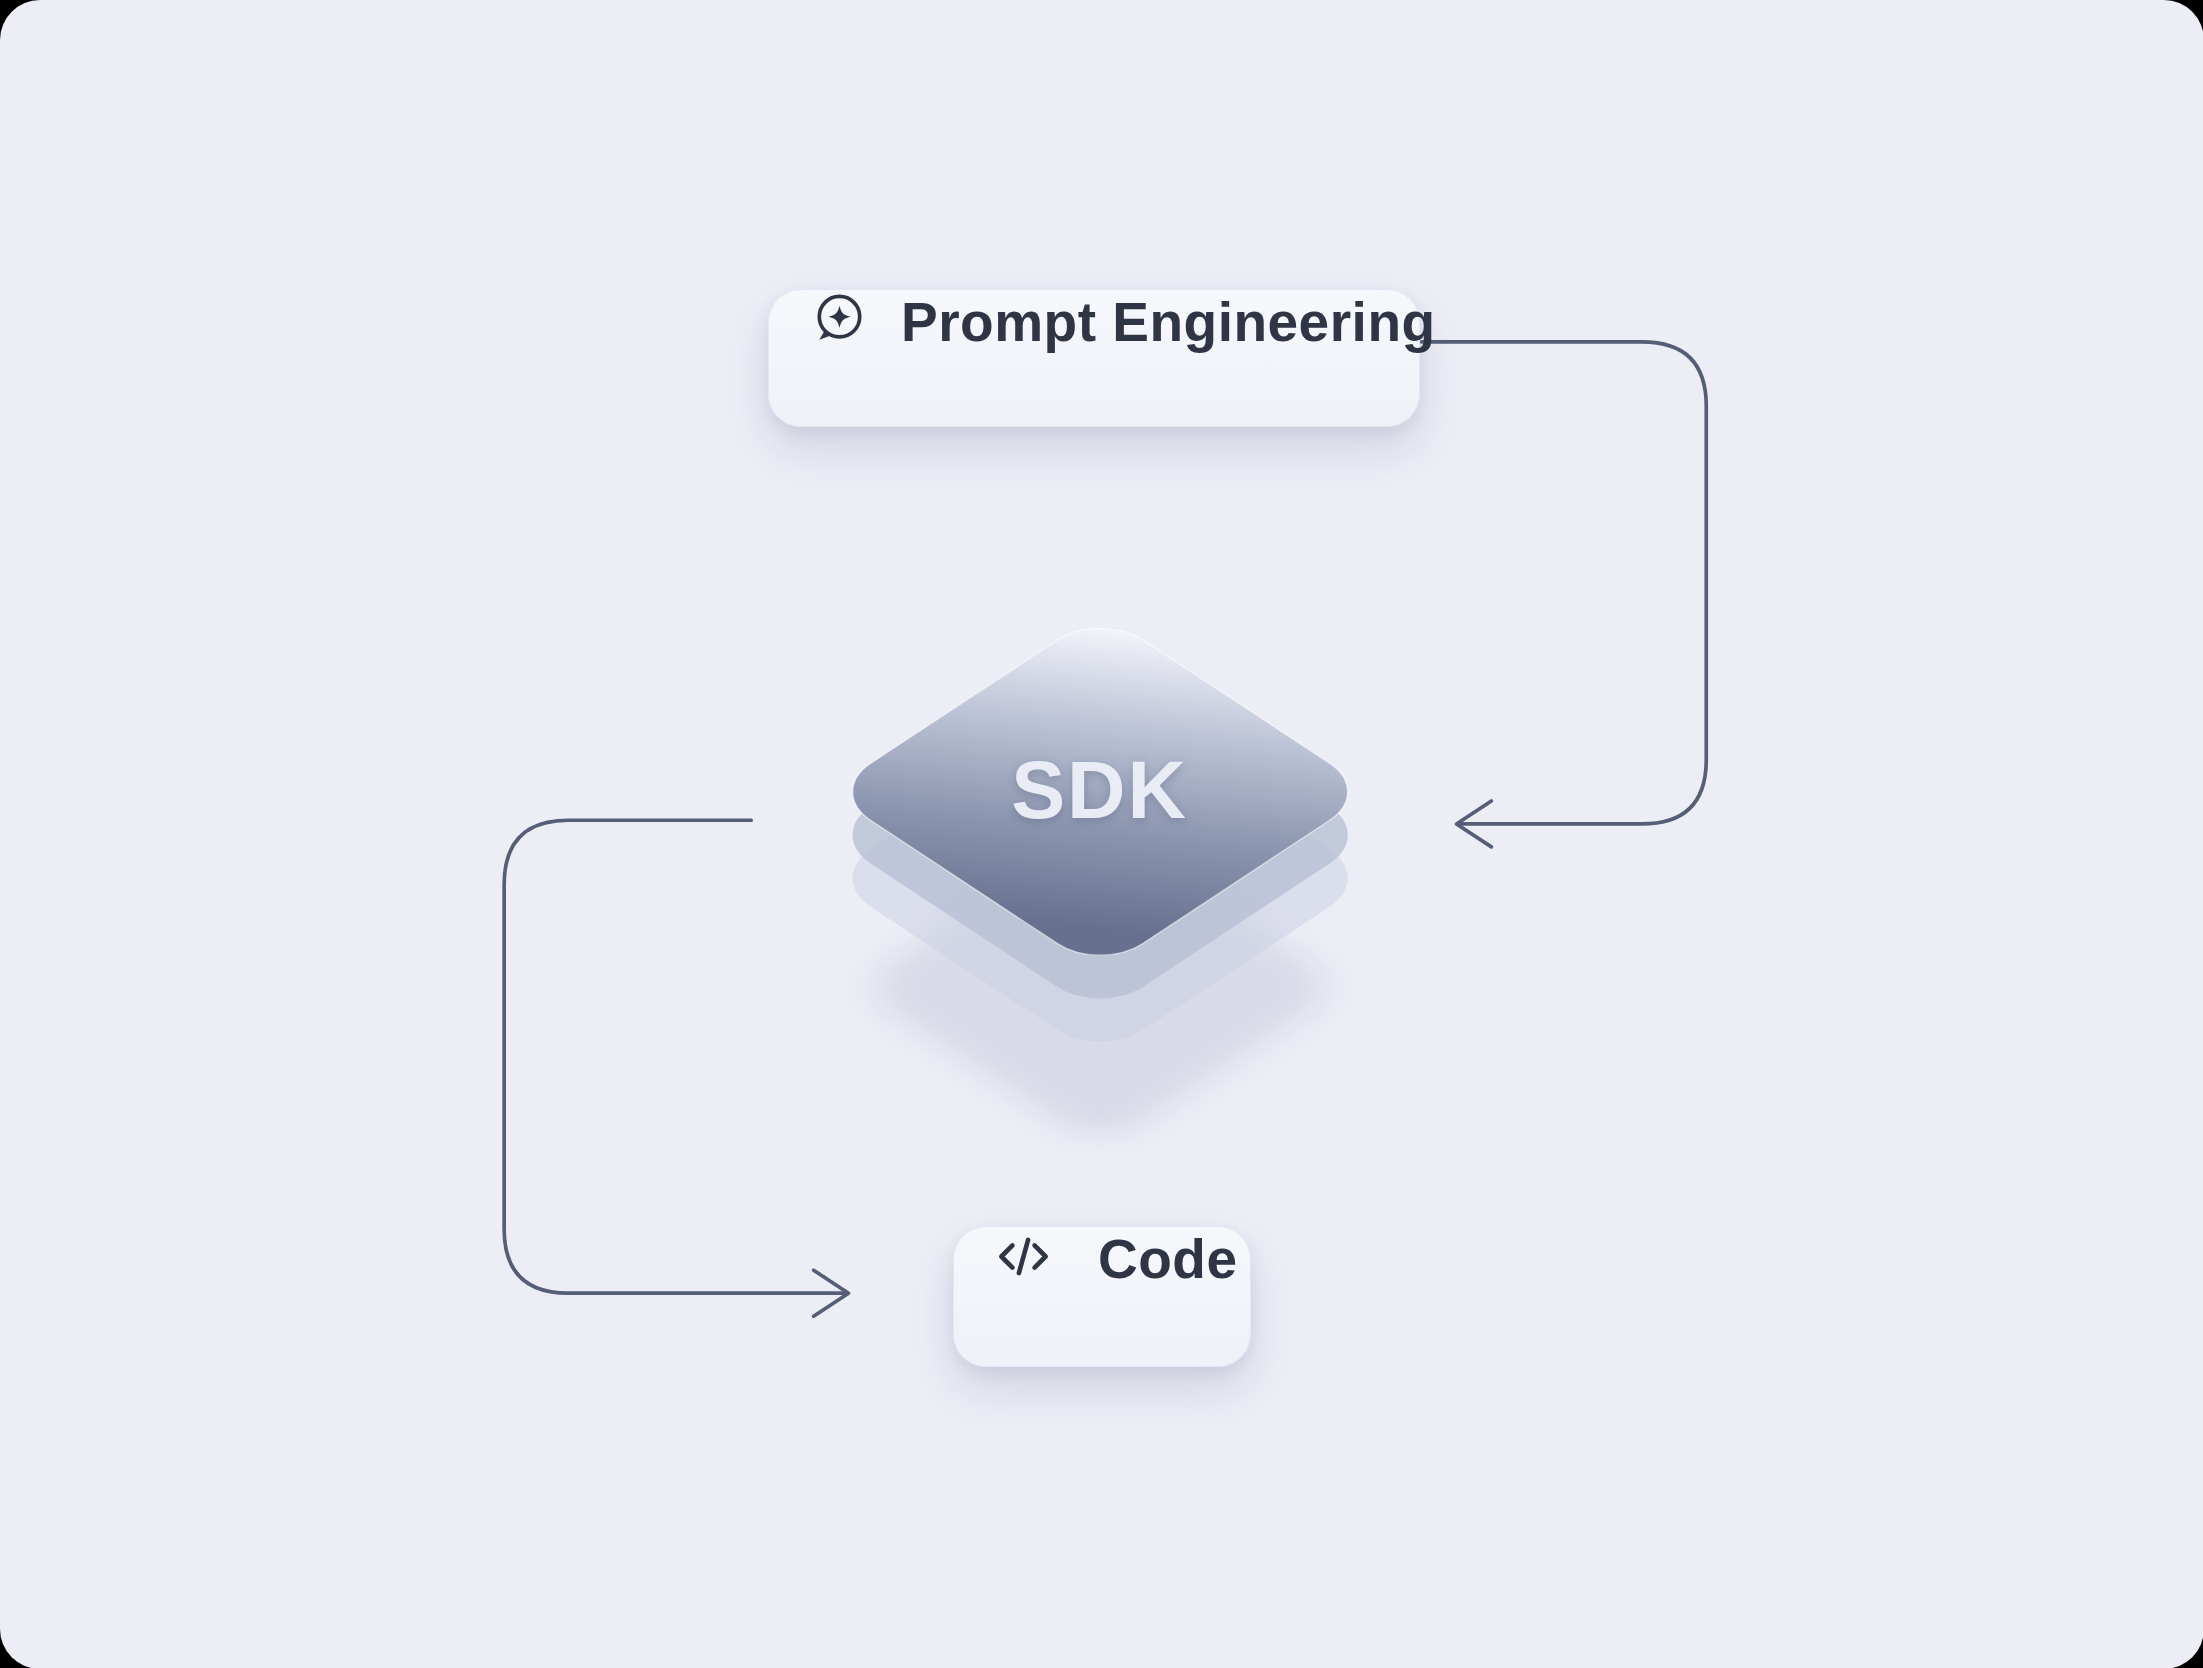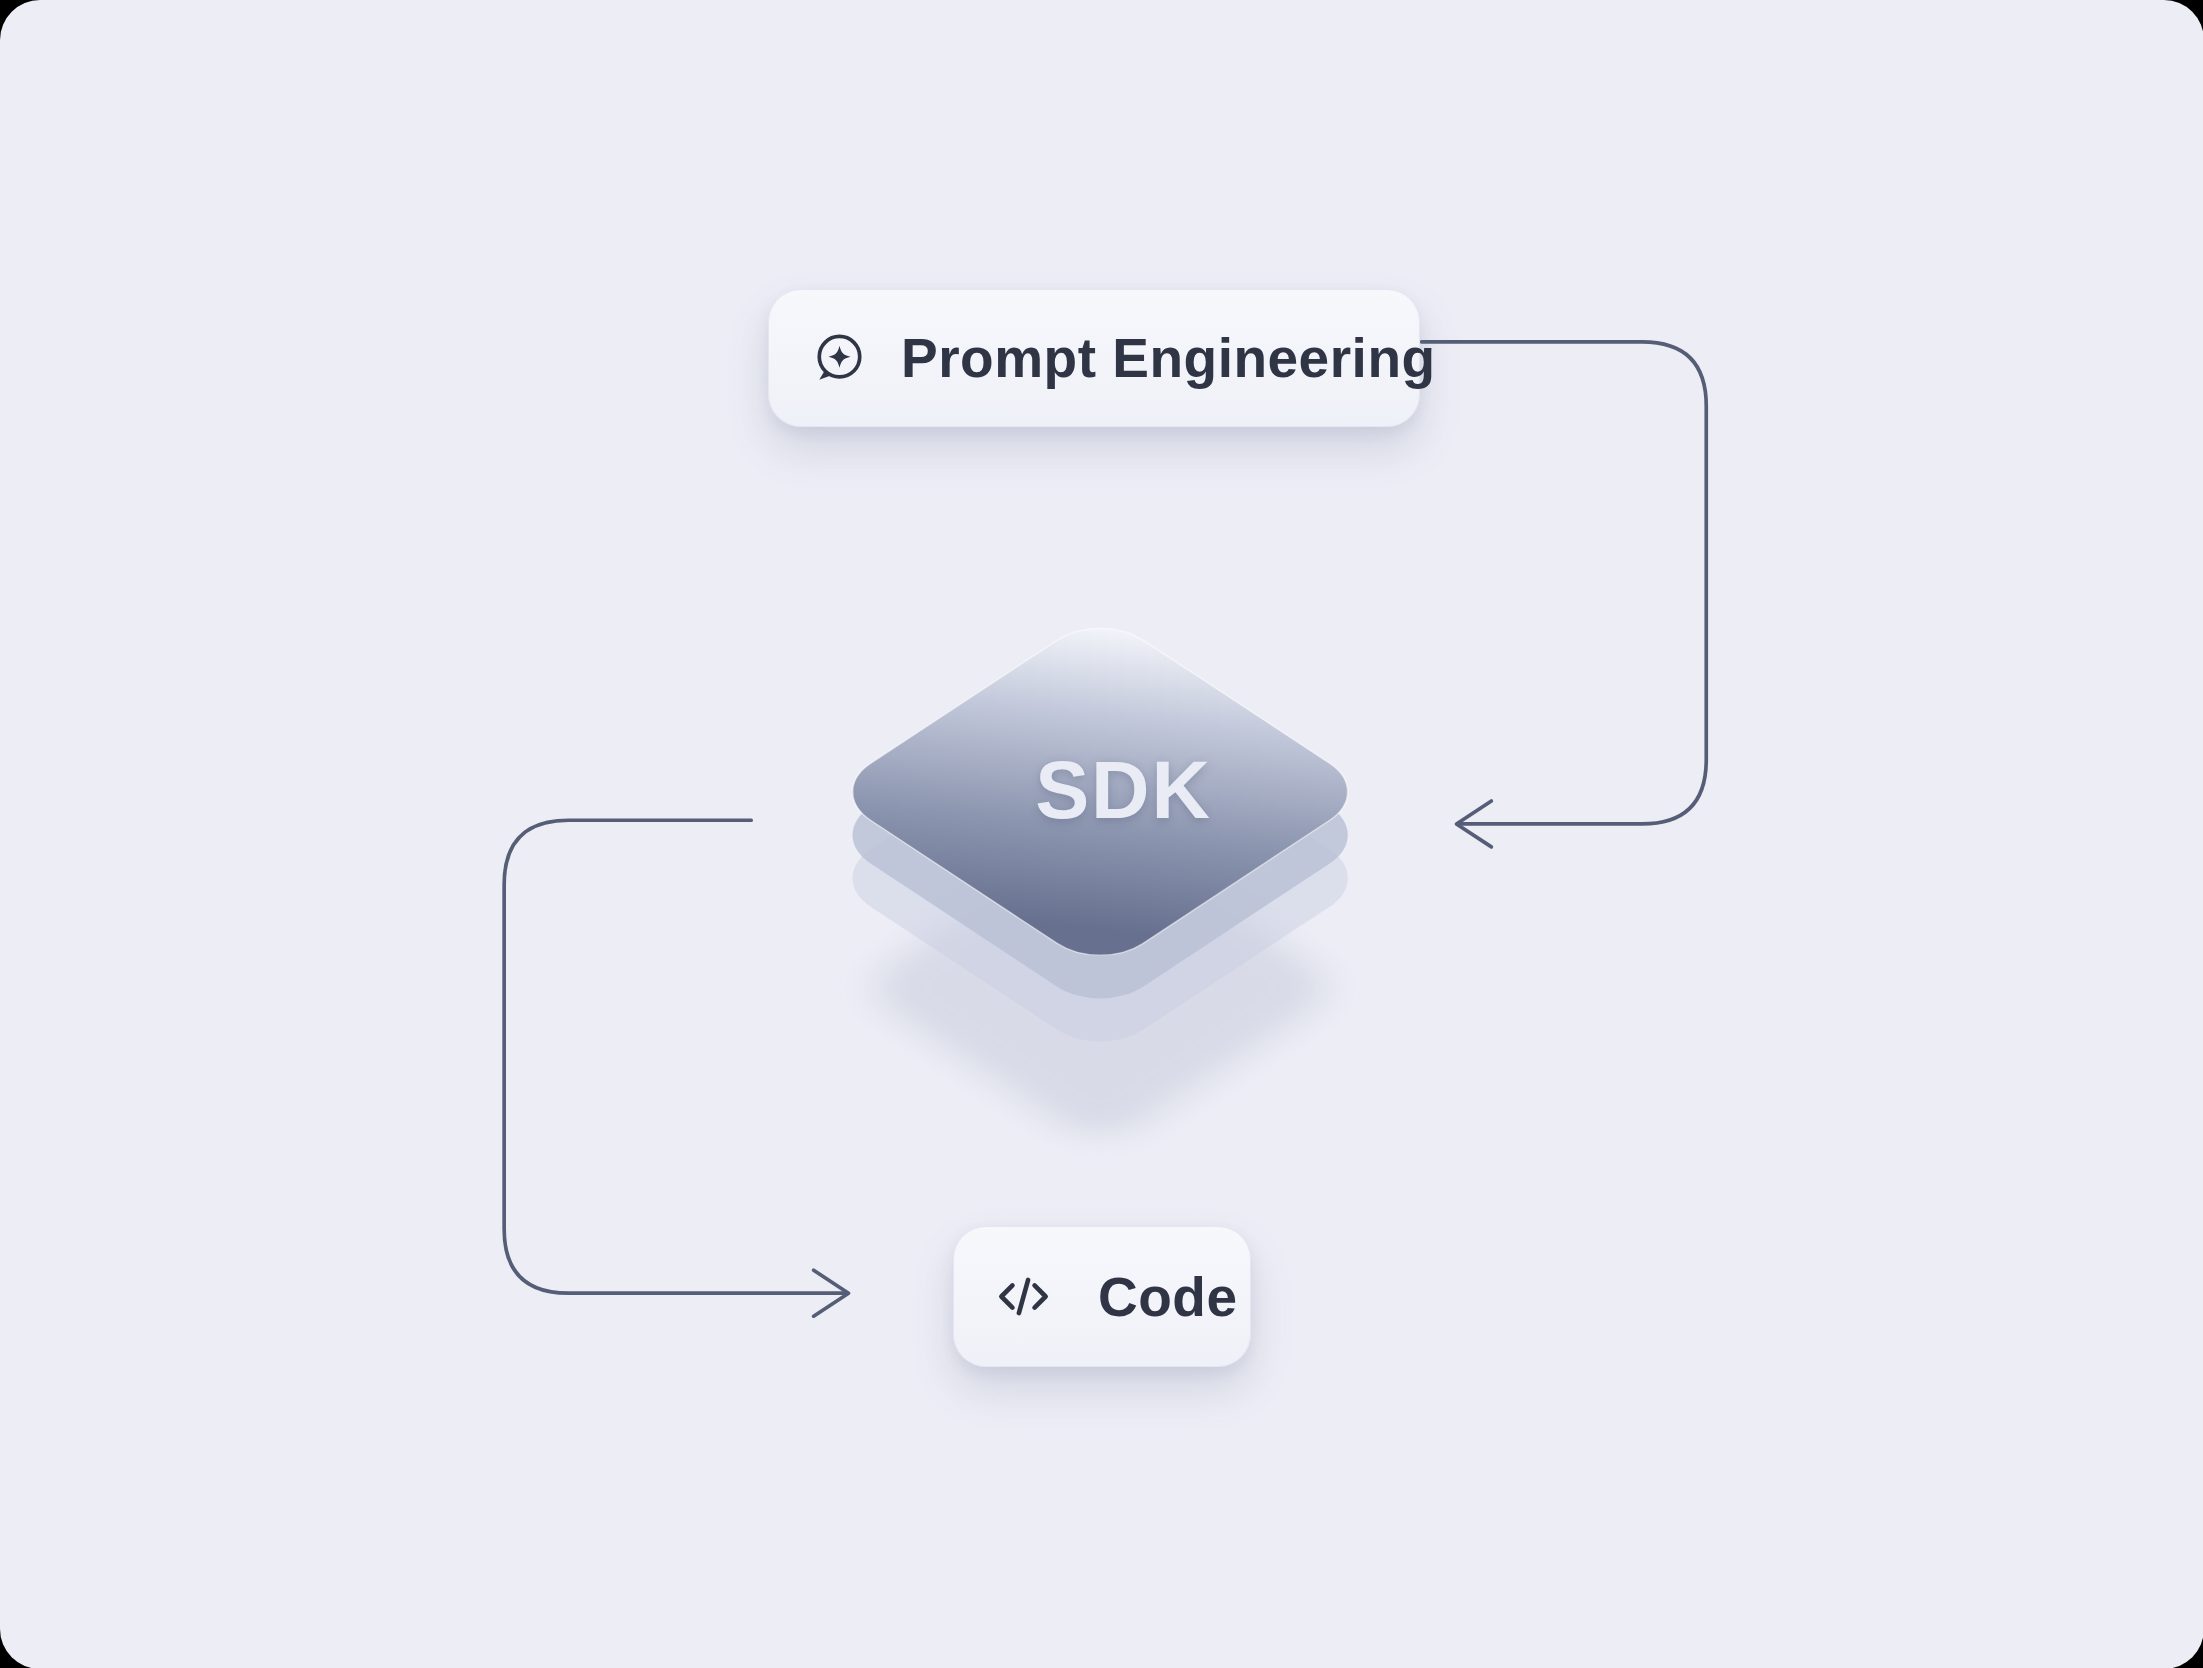--- a/index.html
+++ b/index.html
@@ -23,21 +23,21 @@
   }
   .layer-svg {
     position: absolute;
     left: 0; top: 0;
     width: 2204px;
     height: 1669px;
   }
   .node-card {
     position: absolute;
     display: flex;
-    align-items: center;
+    align-items: flex-start;
     box-sizing: border-box;
     background: linear-gradient(180deg, #f7f8fc 0%, #eff1f8 100%);
     border: 1.8px solid #e4e7f2;
     border-radius: 33px;
     box-shadow: 0 22px 42px rgba(106,116,148,0.20), 0 5.5px 13px rgba(106,116,148,0.10);
   }
   .node-card .label {
     font-weight: 700;
     font-size: 55px;
     color: var(--card-text, #2f3545);
@@ -51,21 +51,21 @@
     gap: 33px;
   }
   .code-card {
     left: 953px; top: 1226px;
     width: 298px; height: 141px;
     padding-left: 40px;
     gap: 45px;
   }
   .sdk-label {
     position: absolute;
-    left: 940px; top: 744px;
+    left: 916px; top: 744px;
     width: 367px;
     text-align: center;
     font-size: 81px;
     font-weight: 700;
     letter-spacing: 1.8px;
     color: var(--sdk-text, #e9ecf5);
     text-shadow: 0 2.8px 9.2px rgba(70,80,110,0.30);
   }
   .icon { flex: 0 0 auto; display: block; }
 </style>

